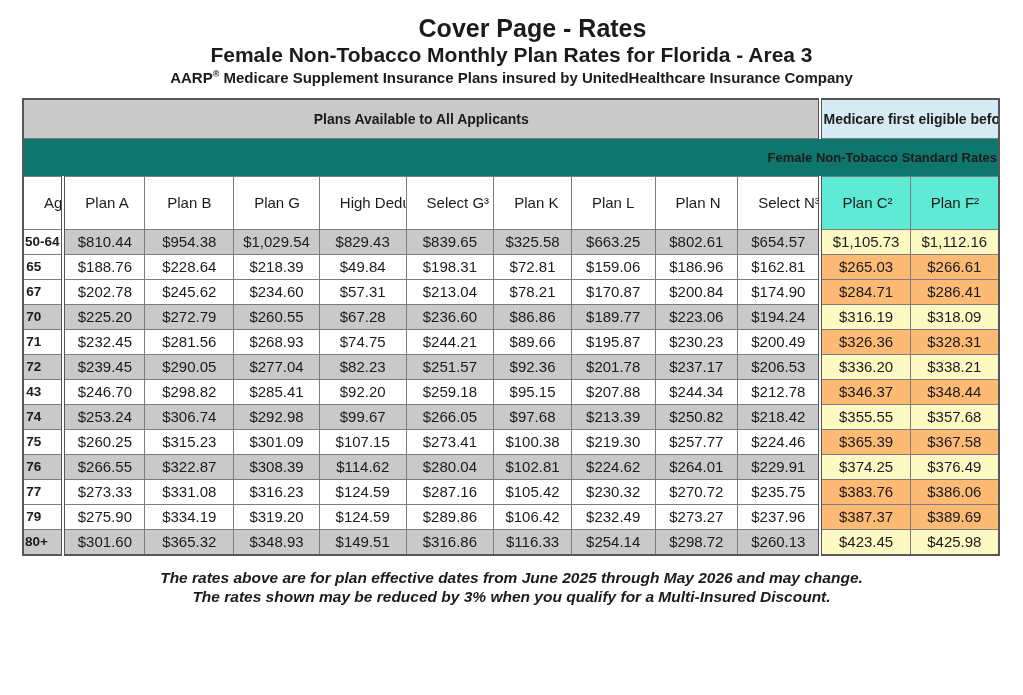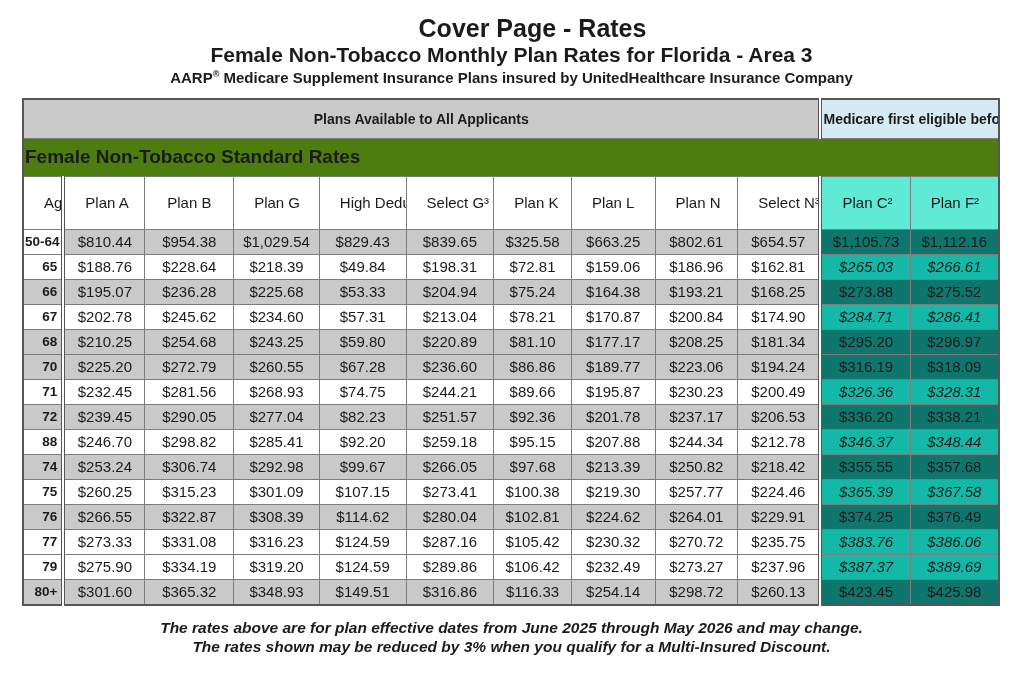--- a/index.html
+++ b/index.html
@@ -42,24 +42,24 @@
     height: 36px;
     font-size: 14px;
     font-weight: bold;
     text-align: center;
     white-space: normal;
     line-height: 1.15;
     margin-top: 40px;
   }
   .sub-row th {
     height: 35px;
-    font-size: 19px;
+    font-size: 13px;
     font-weight: bold;
-    text-align: left;
-    background: #4d7c0f;
+    text-align: right;
+    background: #0f766e;
     border-bottom: 2px solid #565656;
   }
   .group-row th { border-bottom: 2px solid #565656; }
 
   .cols-row th {
     height: 52px;
     font-size: 15px;
     font-weight: normal;
     text-align: center;
     background: #ffffff;
@@ -76,25 +76,25 @@
   tbody td {
     height: 22px;
     font-size: 15px;
     text-align: center;
     background: #ffffff;
   }
   tbody tr.g td { background: #c9c9c9; }
   tbody td.age {
     font-weight: bold;
     text-align: right;
-    padding-right: 4px;
+    padding-right: 20px;
     font-size: 13.5px;
   }
-  tbody tr.g td.pcf { background: #0f766e; }
-  tbody tr:not(.g) td.pcf { background: #14b8a6; font-style: italic; }
+  tbody tr.g td.pcf { background: #fef9c3; }
+  tbody tr:not(.g) td.pcf { background: #fdba74; }
   tbody td.age.wht { background: #ffffff; }
 
   
   .footnotes {
     margin-top: 12px;
     text-align: center;
     font-size: 15.5px;
     font-weight: bold;
     font-style: italic;
     line-height: 1.25;
@@ -171,63 +171,35 @@
           <td>$218.39</td>
           <td>$49.84</td>
           <td>$198.31</td>
           <td>$72.81</td>
           <td>$159.06</td>
           <td>$186.96</td>
           <td>$162.81</td>
           <td class="pcf dbl">$265.03</td>
           <td class="pcf">$266.61</td>
         </tr>
-        <tr class="g">
-          <td class="age">66</td>
-          <td class="dbl">$195.07</td>
-          <td>$236.28</td>
-          <td>$225.68</td>
-          <td>$53.33</td>
-          <td>$204.94</td>
-          <td>$75.24</td>
-          <td>$164.38</td>
-          <td>$193.21</td>
-          <td>$168.25</td>
-          <td class="pcf dbl">$273.88</td>
-          <td class="pcf">$275.52</td>
-        </tr>
         <tr>
           <td class="age">67</td>
           <td class="dbl">$202.78</td>
           <td>$245.62</td>
           <td>$234.60</td>
           <td>$57.31</td>
           <td>$213.04</td>
           <td>$78.21</td>
           <td>$170.87</td>
           <td>$200.84</td>
           <td>$174.90</td>
           <td class="pcf dbl">$284.71</td>
           <td class="pcf">$286.41</td>
         </tr>
         <tr class="g">
-          <td class="age">68</td>
-          <td class="dbl">$210.25</td>
-          <td>$254.68</td>
-          <td>$243.25</td>
-          <td>$59.80</td>
-          <td>$220.89</td>
-          <td>$81.10</td>
-          <td>$177.17</td>
-          <td>$208.25</td>
-          <td>$181.34</td>
-          <td class="pcf dbl">$295.20</td>
-          <td class="pcf">$296.97</td>
-        </tr>
-        <tr class="g">
           <td class="age">70</td>
           <td class="dbl">$225.20</td>
           <td>$272.79</td>
           <td>$260.55</td>
           <td>$67.28</td>
           <td>$236.60</td>
           <td>$86.86</td>
           <td>$189.77</td>
           <td>$223.06</td>
           <td>$194.24</td>
@@ -256,21 +228,21 @@
           <td>$82.23</td>
           <td>$251.57</td>
           <td>$92.36</td>
           <td>$201.78</td>
           <td>$237.17</td>
           <td>$206.53</td>
           <td class="pcf dbl">$336.20</td>
           <td class="pcf">$338.21</td>
         </tr>
         <tr>
-          <td class="age">88</td>
+          <td class="age">43</td>
           <td class="dbl">$246.70</td>
           <td>$298.82</td>
           <td>$285.41</td>
           <td>$92.20</td>
           <td>$259.18</td>
           <td>$95.15</td>
           <td>$207.88</td>
           <td>$244.34</td>
           <td>$212.78</td>
           <td class="pcf dbl">$346.37</td>

